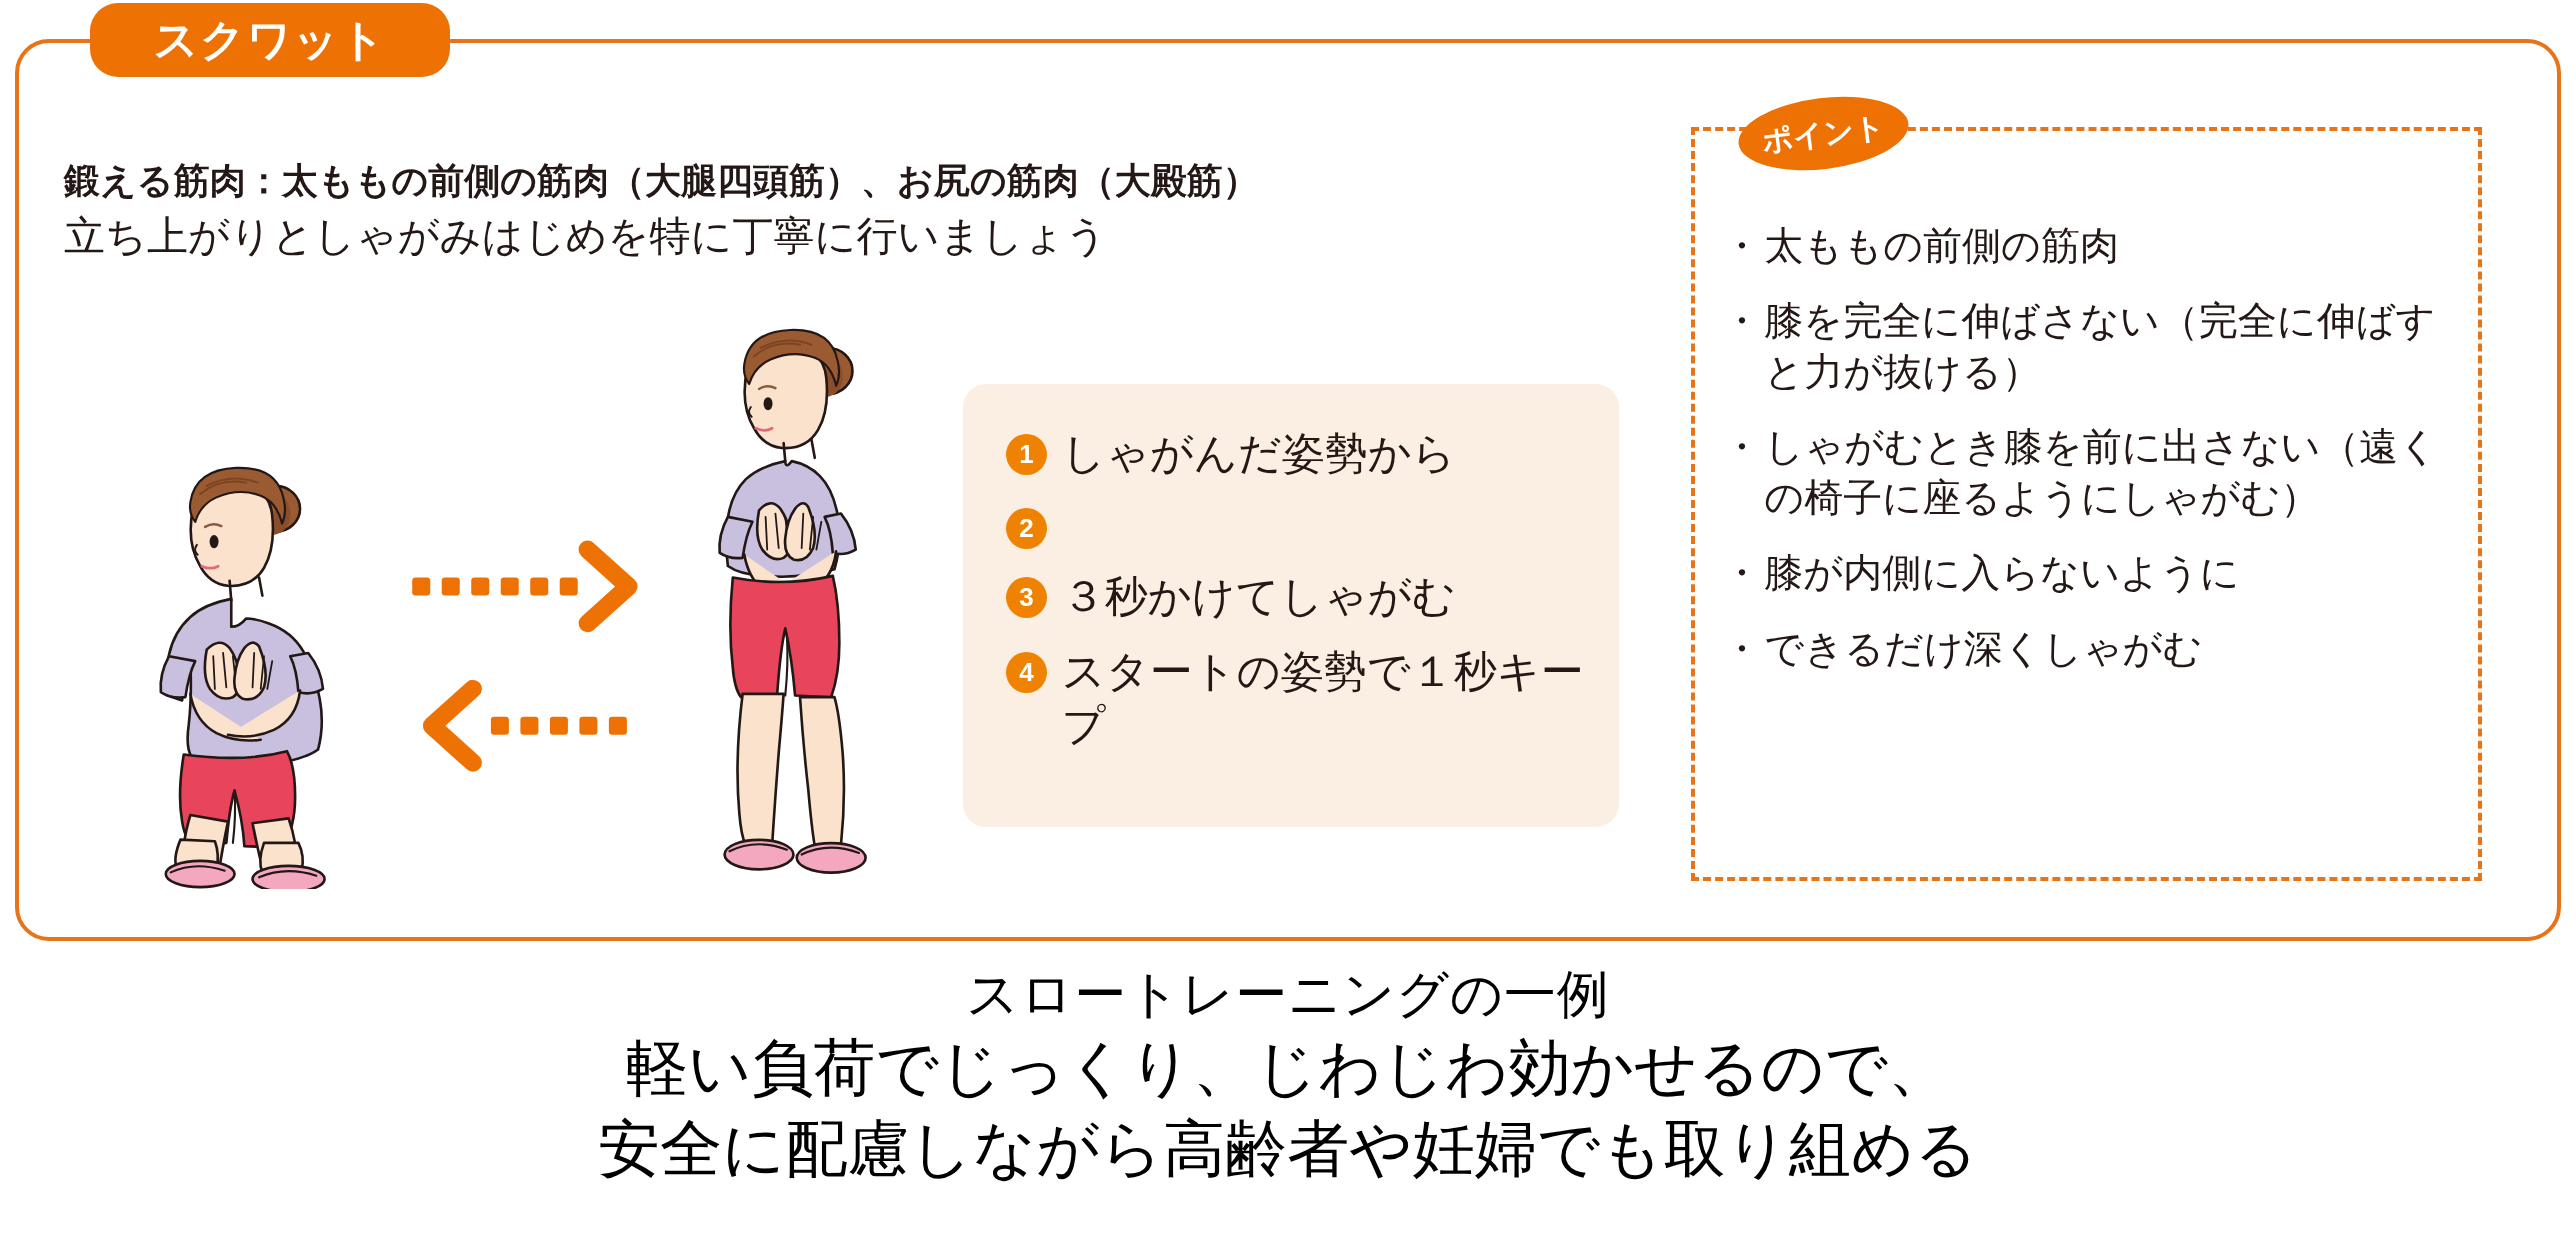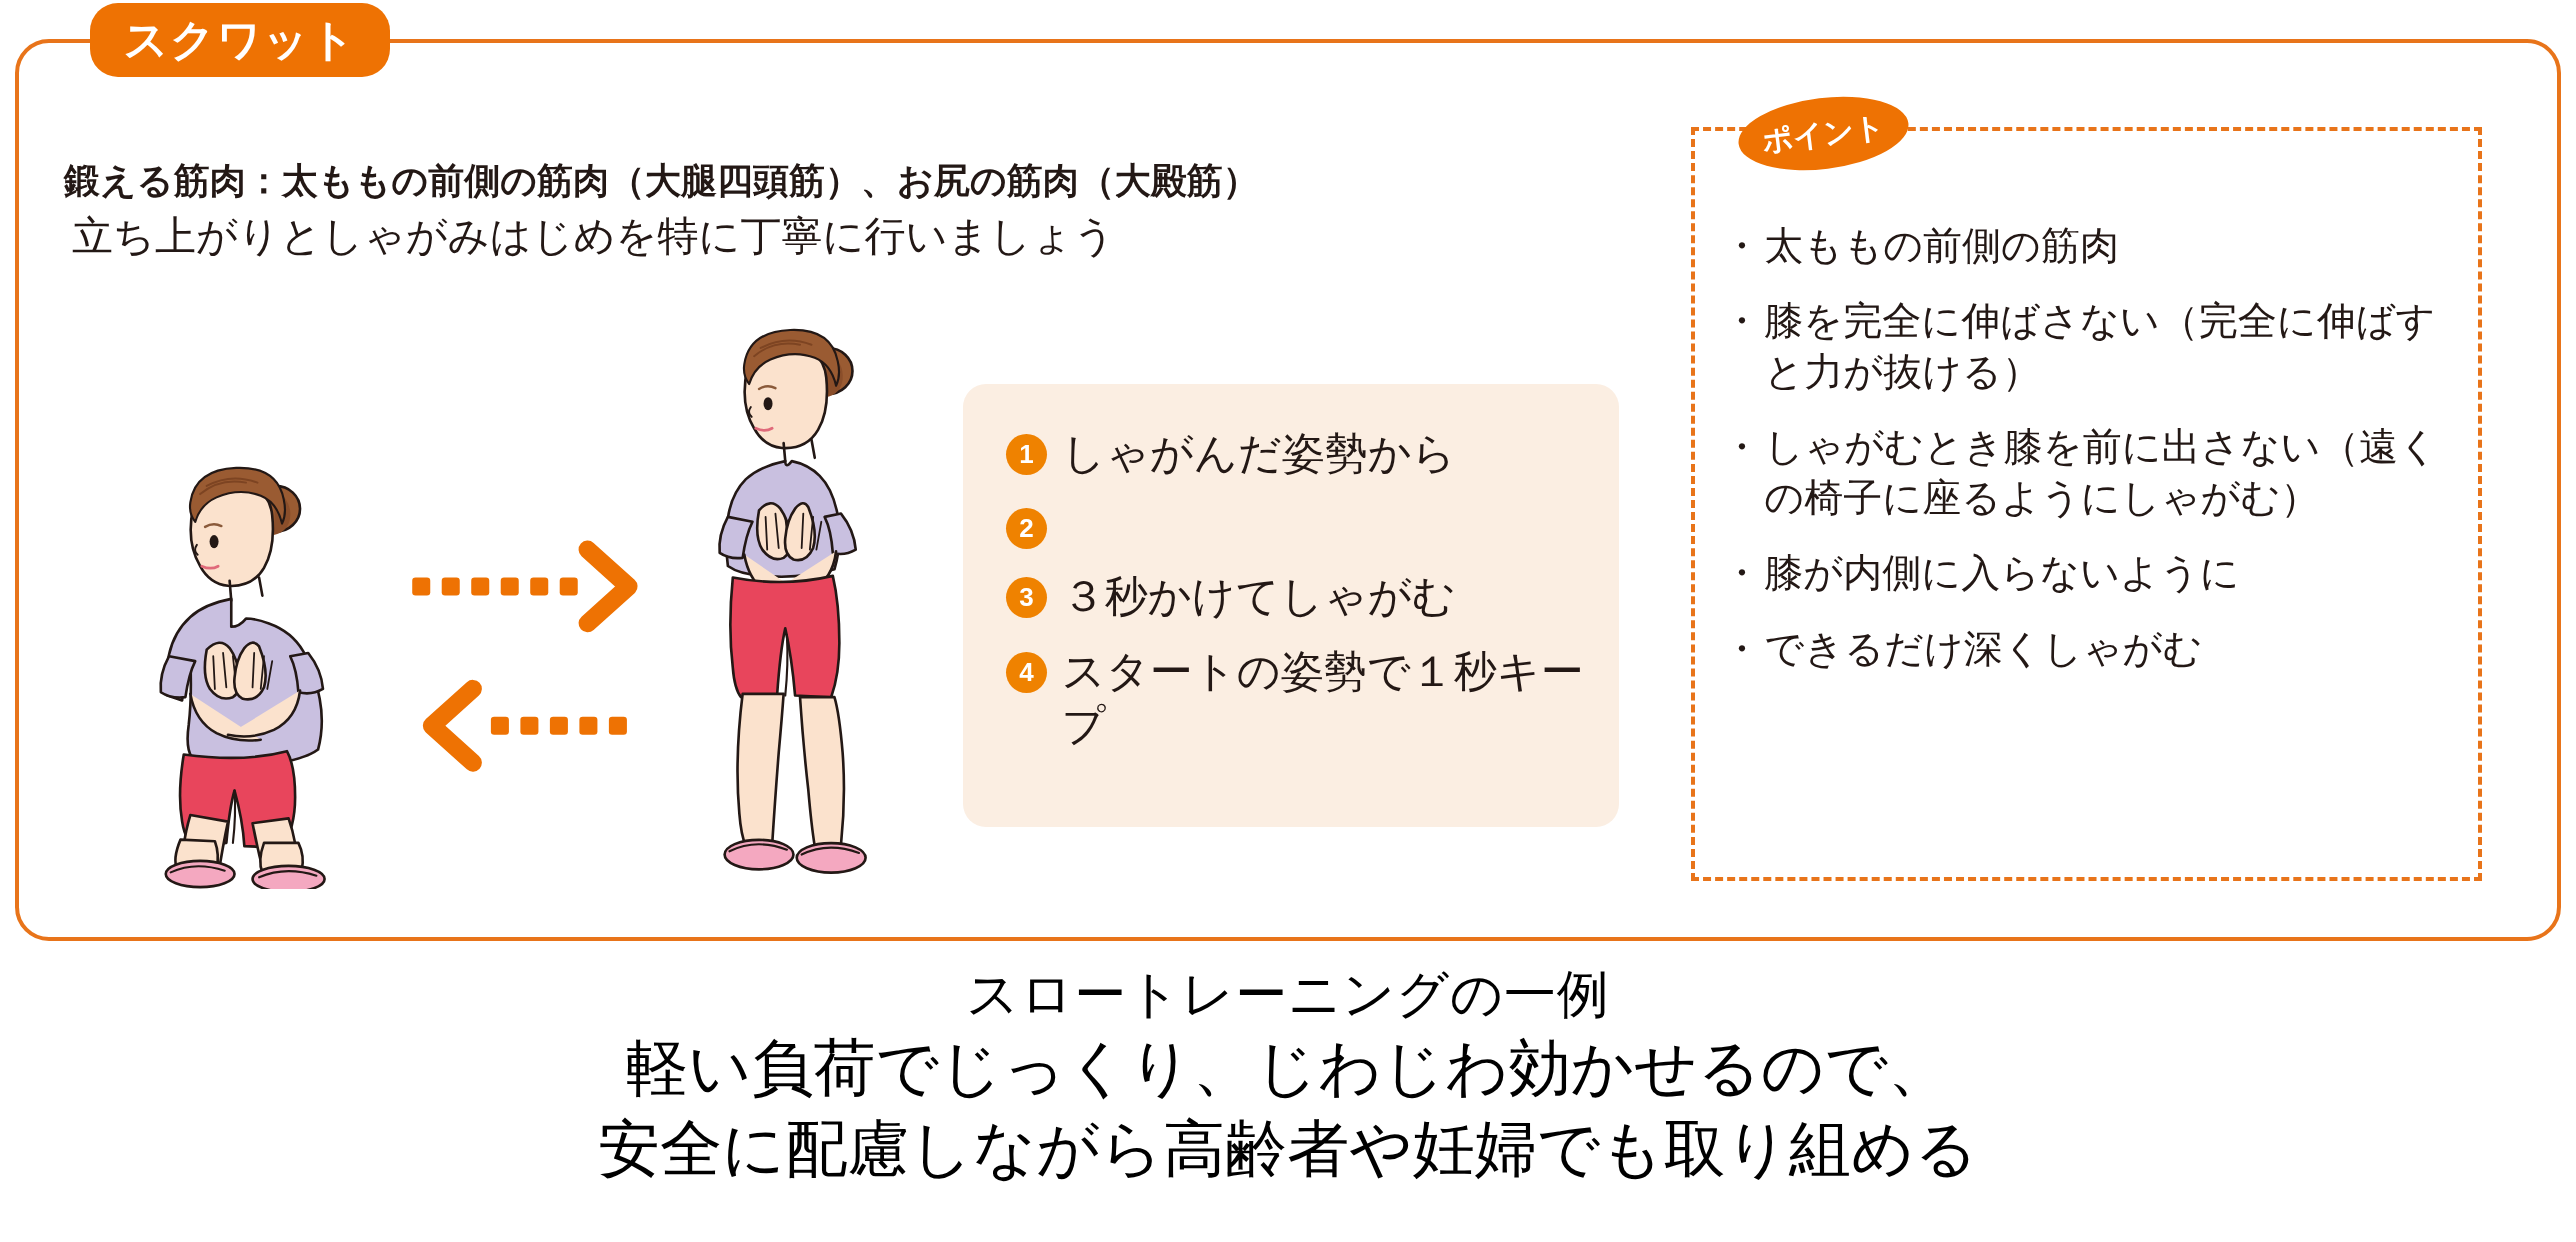--- a/index.html
+++ b/index.html
@@ -18,21 +18,21 @@
     width: 2546px; height: 902px;
     border: 4.1px solid #e8741a;
     border-radius: 34px;
     background: #ffffff;
   }
 
   
   .title-tab {
     position: absolute;
     left: 90px; top: 3.3px;
-    width: 300px; height: 74px;
+    width: 360px; height: 74px;
     background: #ee7203;
     border-radius: 28px;
     display: flex; align-items: center; justify-content: center;
     z-index: 5;
   }
   .title-tab span {
     color: #ffffff;
     font-size: 44px;
     font-weight: bold;
     letter-spacing: 1.6px;
@@ -44,21 +44,21 @@
     position: absolute;
     left: 64px; top: 157px;
     width: 1640px;
   }
   .headline .l1 {
     font-size: 36px; font-weight: bold; color: #231815;
     line-height: 1.32; white-space: nowrap;
   }
   .headline .l2 {
     font-size: 41px; color: #231815;
-    line-height: 1.32; white-space: nowrap; margin-top: 4.9px; margin-left: 8px;
+    line-height: 1.32; white-space: nowrap; margin-top: 4.9px;
   }
 
   
   .illus { position: absolute; }
   .illus-squat { left: 115px; top: 430px; width: 262px; height: 459px; }
   .illus-stand { left: 672px; top: 307px; width: 238px; height: 582px; }
 
   
   .arrows { position: absolute; left: 394px; top: 525px; width: 279px; height: 295px; }
 

